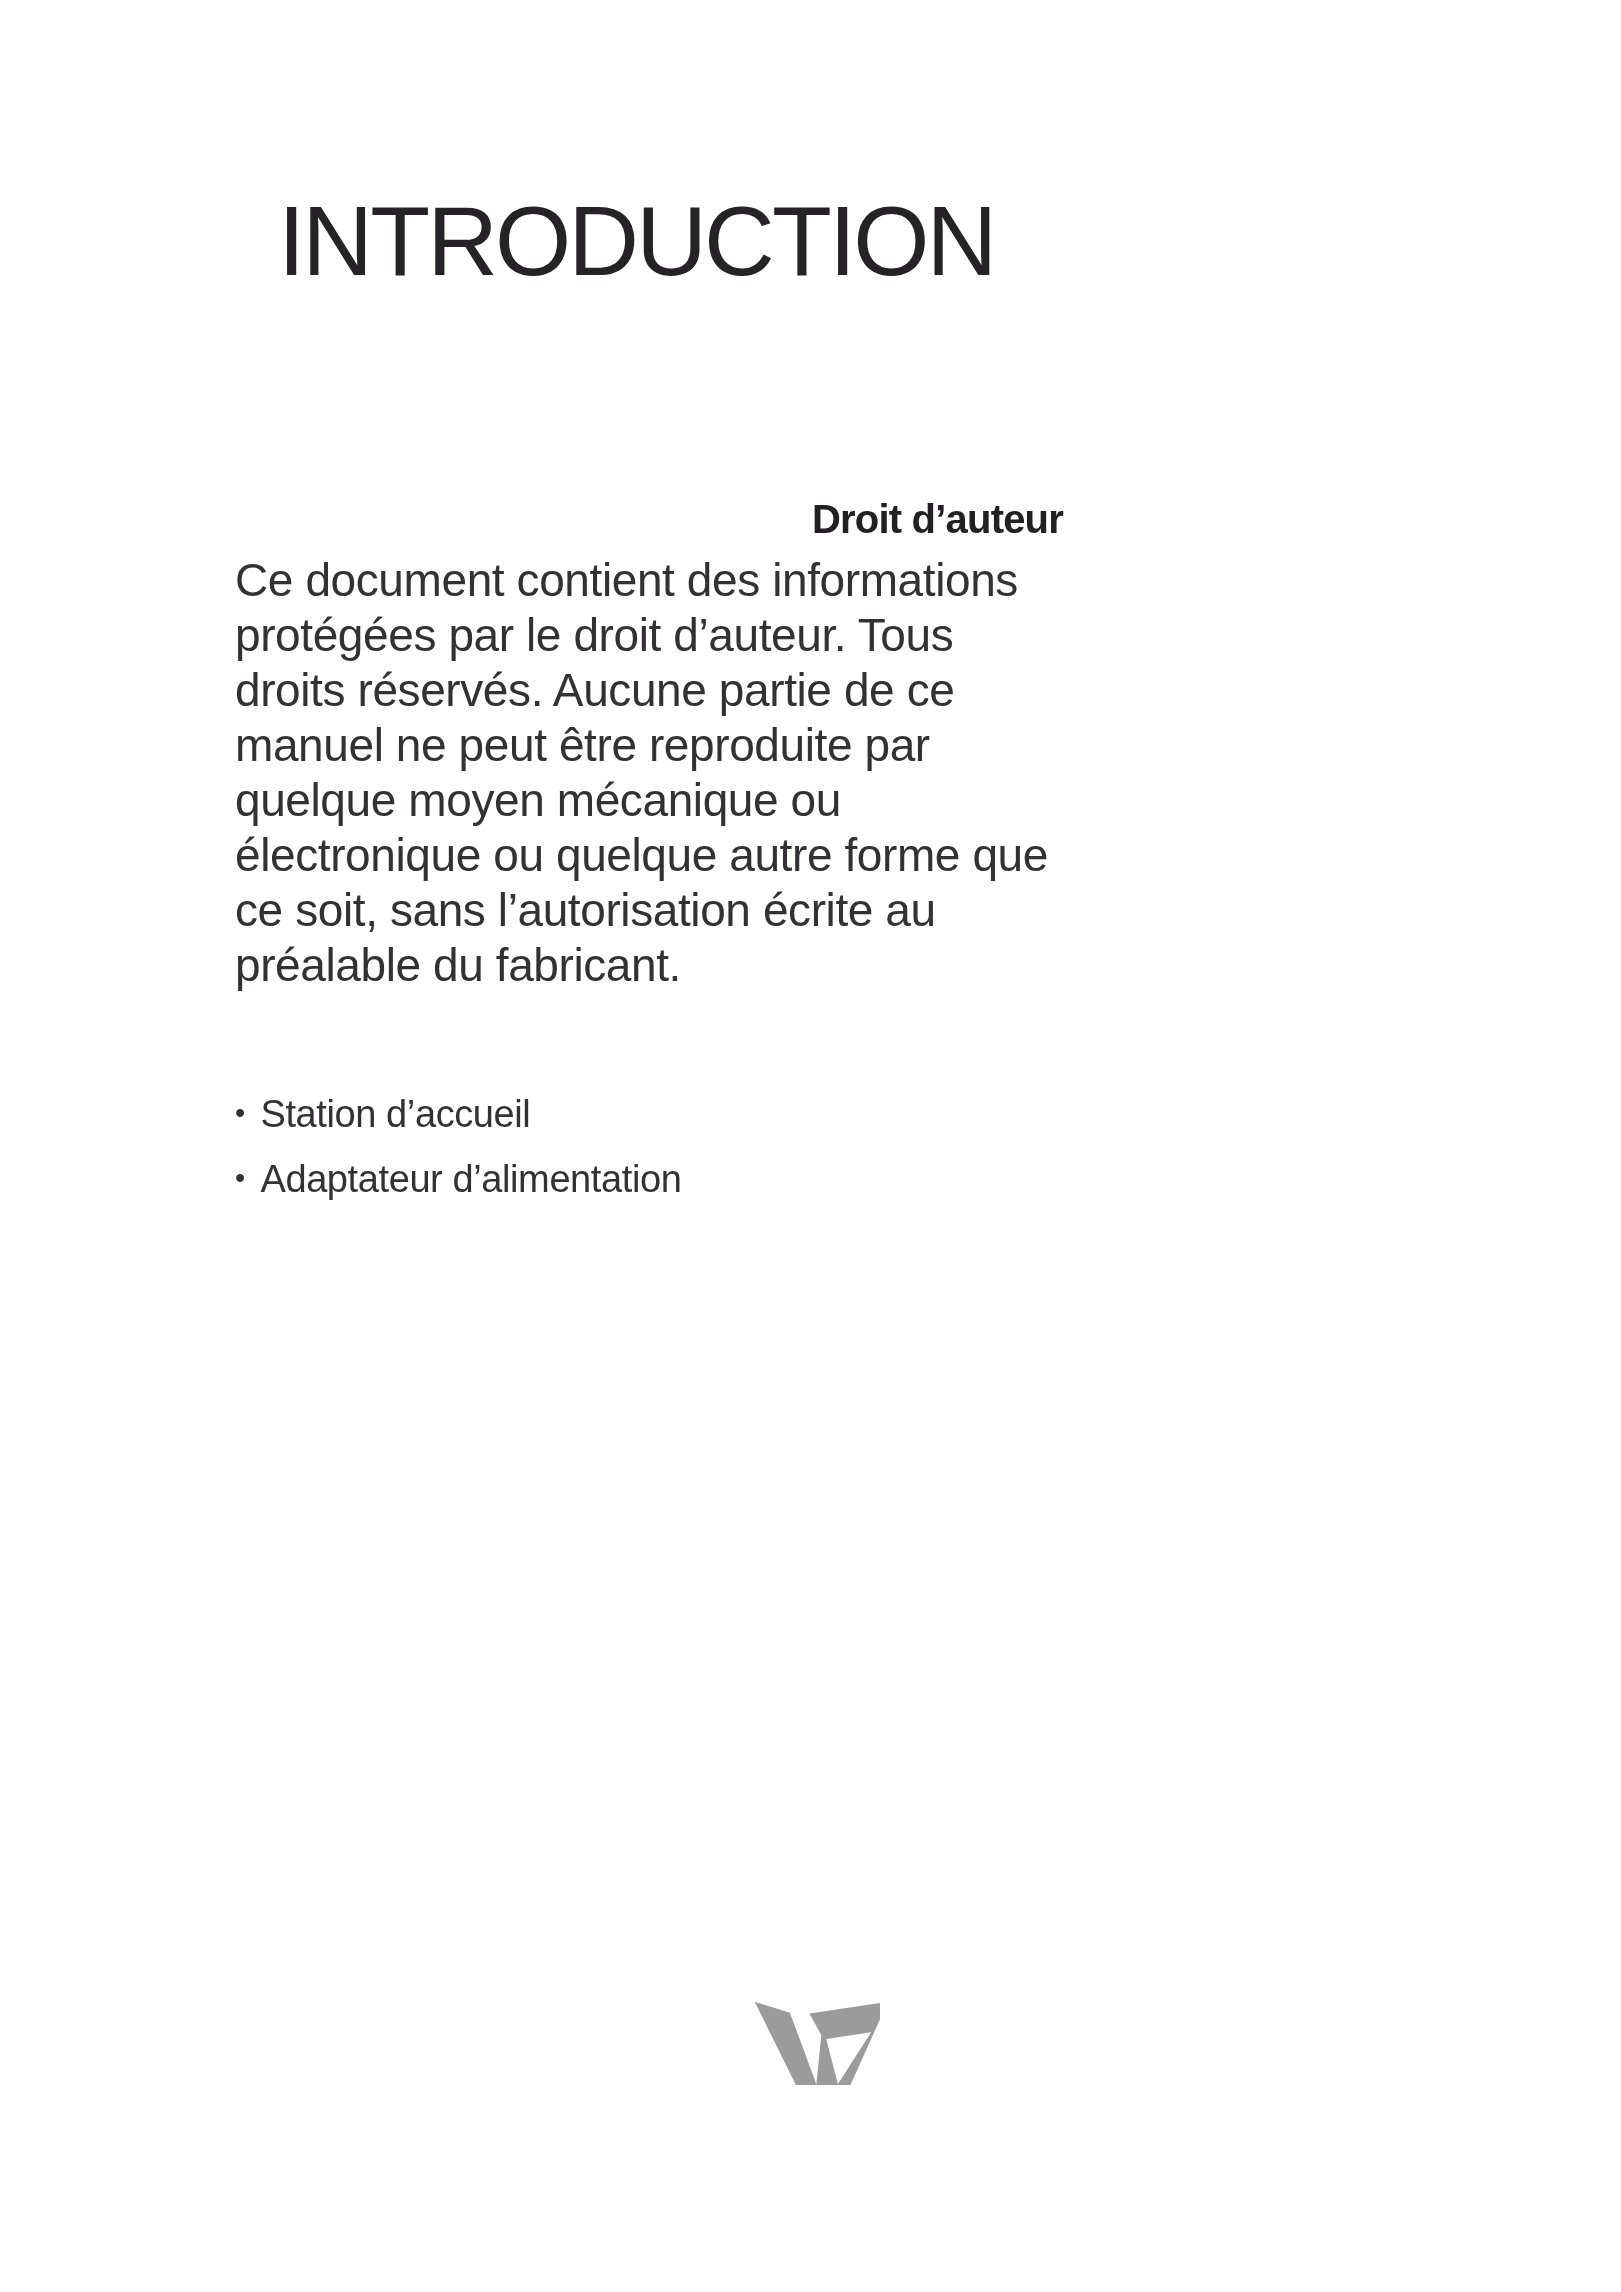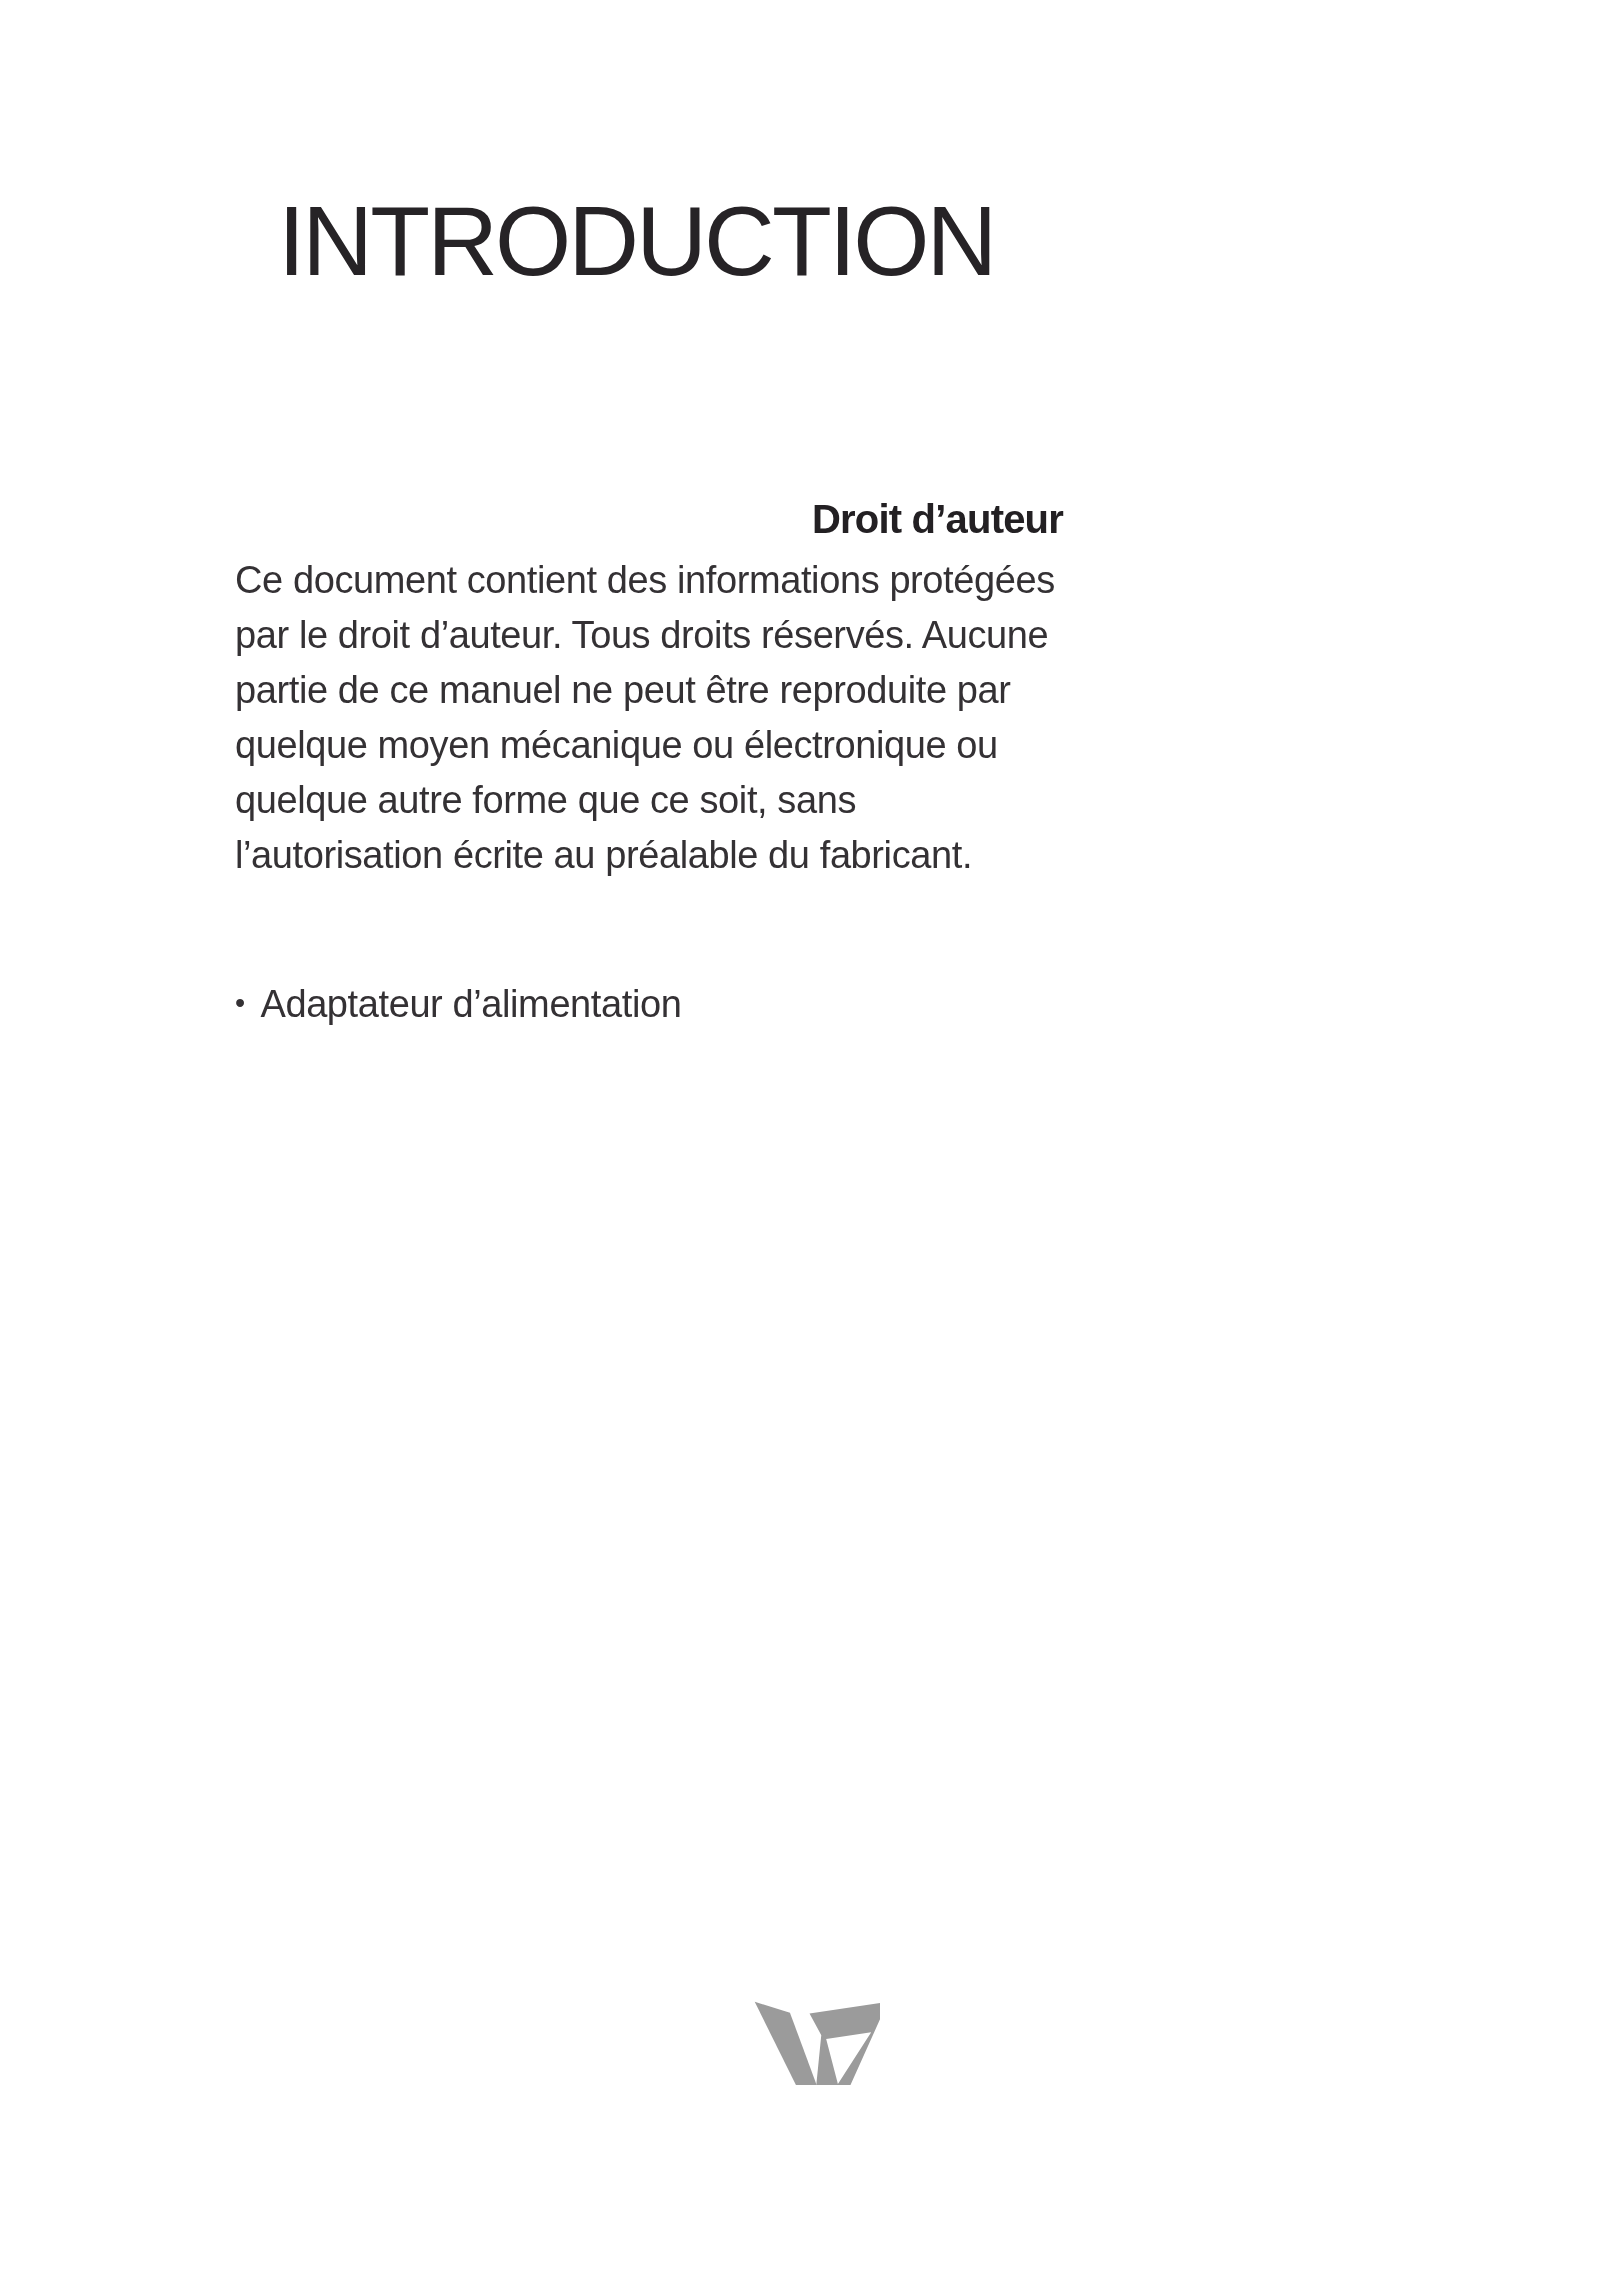--- a/index.html
+++ b/index.html
@@ -43,21 +43,21 @@
     margin: 0 0 9.8px 0;
     font-size: 40px;
     line-height: 48px;
     font-weight: 700;
     letter-spacing: -0.8px;
     color: #232023;
     text-align: right;
   }
   .section p {
     margin: 0;
-    font-size: 38px;
+    font-size: 46px;
     line-height: 55px;
     font-weight: 300;
     letter-spacing: -0.4px;
     color: #343134;
   }
   .section ul {
     margin: 5.9px 0 0 0;
     padding: 0;
     list-style: none;
   }
@@ -124,20 +124,21 @@
   <div class="content">
 
     <div class="section">
       <h2>Droit d’auteur</h2>
       <p>Ce document contient des informations protégées par le droit d’auteur. Tous droits réservés. Aucune partie de ce manuel ne peut être reproduite par quelque moyen mécanique ou électronique ou quelque autre forme que ce soit, sans l’autorisation écrite au préalable du fabricant.</p>
     </div>
 
 
     <div class="section">
       <ul>
+        <li>Station d’accueil</li>
         <li>Adaptateur d’alimentation</li>
       </ul>
     </div>
 
   </div>
 
   <svg class="logo" viewBox="0 0 142 153" xmlns="http://www.w3.org/2000/svg">
 
     <path d="M14,12 L50,23 L88,126 L76,137 Z" fill="#9b9b9b"></path>
 

